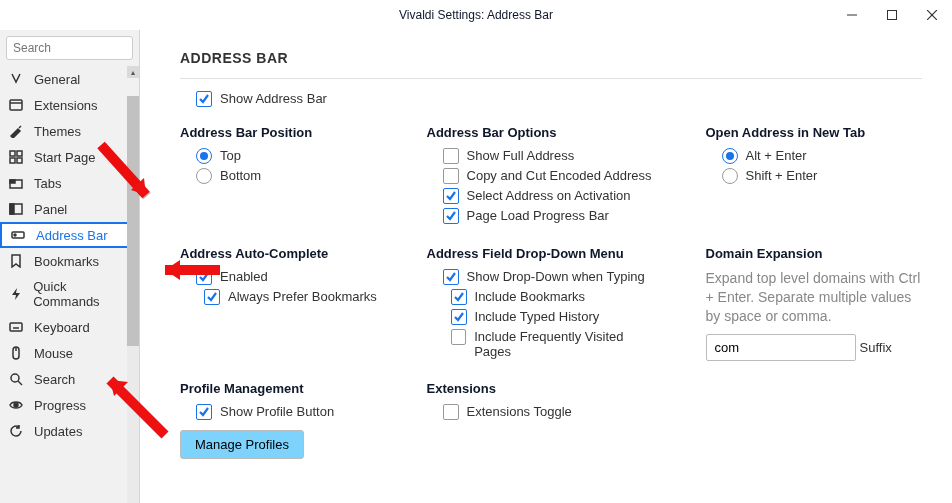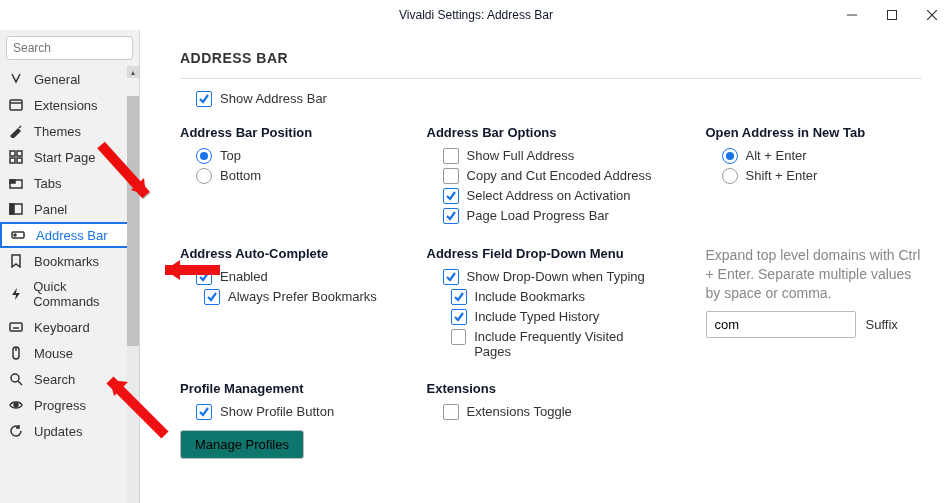--- a/index.html
+++ b/index.html
@@ -28,23 +28,23 @@
   .checkbox.checked svg { display: block; }
   .checkbox svg { display: none; }
   .radio { width: 16px; height: 16px; border: 1.5px solid #999; border-radius: 50%; display:inline-flex; align-items:center; justify-content:center; background:#fff; }
   .radio.selected { border-color: #1a73e8; }
   .radio.selected::after { content:""; width:8px; height:8px; background:#1a73e8; border-radius:50%; }
   .cols { display: flex; gap: 30px; margin-top: 18px; }
   .col { flex: 1; min-width: 0; }
   .col-wide { flex: 1.15; }
   .group-title { font-size: 13px; font-weight: 600; margin-bottom: 8px; color: #0f172a; }
   .helper { font-size: 14px; color: #888; margin-bottom: 8px; line-height: 1.35; }
-  .suffix-row { display:flex; align-items:center; gap:10px; margin-top:4px;}
+  .suffix-row { display:flex; align-items:center; gap:4px; margin-top:4px;}
   .suffix-input { border:1px solid #bbb; padding:5px 8px; font-size:13px; width:150px; border-radius:2px;}
-  .btn { border:1px solid #bbb; background:#0f766e; padding:6px 14px; font-size:13px; border-radius:3px; margin-top:6px;}
+  .btn { border:1px solid #bbb; background:#7dd3fc; padding:6px 14px; font-size:13px; border-radius:3px; margin-top:6px;}
   
   svg { display:block; }
   .nav svg { stroke:#333; fill:none; stroke-width:1.5; }
   .arrow { position:absolute; pointer-events:none; }
 </style>
 </head>
 <body>
 
 <div class="titlebar">
   <span class="titlebar-title">Vivaldi Settings: Address Bar</span>
@@ -324,20 +324,21 @@
             </span>
           <span>Include Typed History</span>
         </div>
         <div class="check-row indent">
           <span class="checkbox"></span>
           <span>Include Frequently Visited Pages</span>
         </div>
       </div>
 
       <div class="col">
+        <div class="group-title">Domain Expansion</div>
         <div class="helper">Expand top level domains with Ctrl + Enter. Separate multiple values by space or comma.</div>
         <div class="suffix-row">
           <input class="suffix-input" value="com" style="">
           <span>Suffix</span>
         </div>
       </div>
     </div>
 
     <div class="cols">
       <div class="col">

